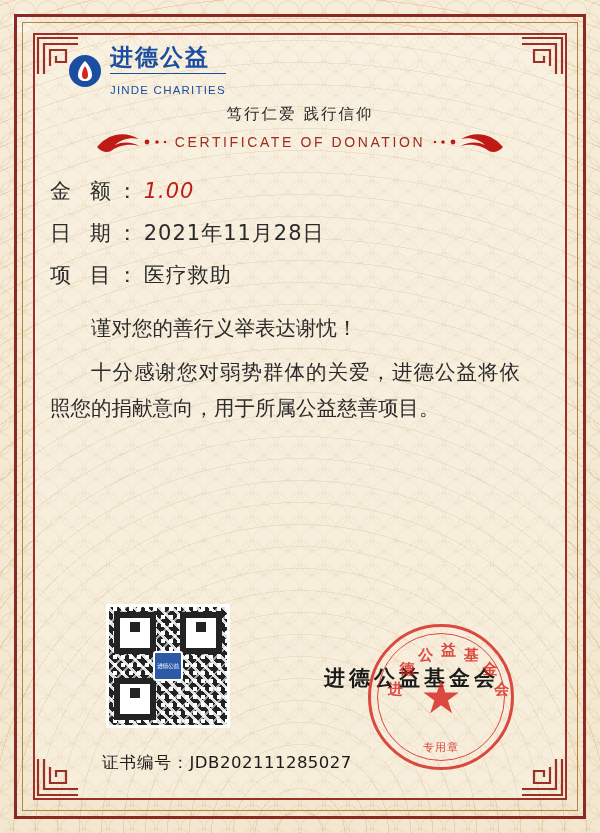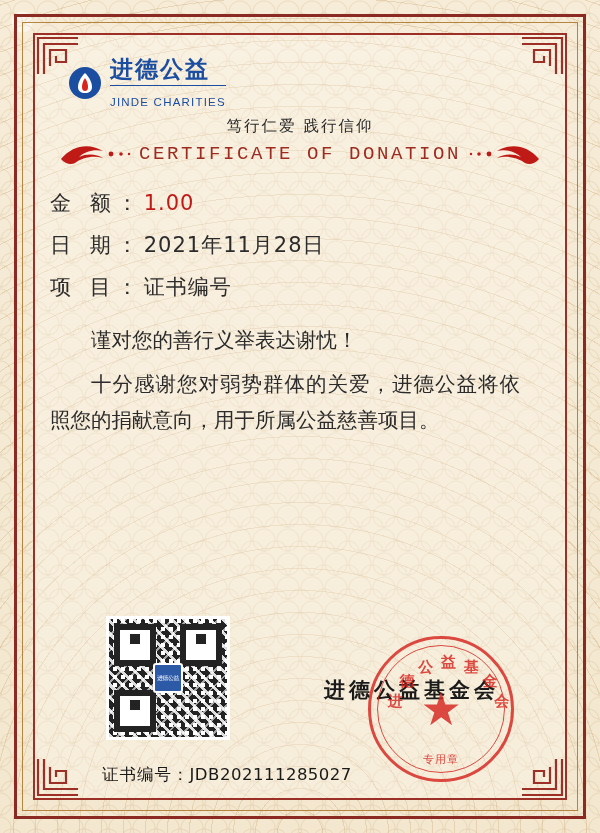--- a/index.html
+++ b/index.html
@@ -68,21 +68,21 @@
   .corner svg { display:block; width:44px; height:40px; }
   .corner.tl { left: 36px;  top: 36px; }
   .corner.tr { right: 36px; top: 36px; transform: scaleX(-1); }
   .corner.bl { left: 36px;  bottom: 36px; transform: scaleY(-1); }
   .corner.br { right: 36px; bottom: 36px; transform: scale(-1,-1); }
 
   
   .content {
     position: absolute;
     left: 44px;
-    top: 52px;
+    top: 40px;
     width: 512px;
     height: 745px;
   }
 
   
   .logo-row {
     display: flex;
     align-items: center;
     gap: 8px;
     margin-left: 24px;
@@ -139,24 +139,24 @@
   .divider-row {
     display: flex;
     align-items: center;
     justify-content: center;
     gap: 6px;
     margin-top: 4px;
     color: #c01a17;
   }
   .divider-row .flourish { width: 74px; height: 26px; }
   .en-title {
-    font-size: 19px;
+    font-size: 14px;
     letter-spacing: 2.6px;
     color: #9d2b20;
-    font-family: Liberation Mono, monospace;
+    font-family: Liberation Sans, sans-serif;
     white-space: nowrap;
   }
 
   
   .donor-name {
     margin-top: 22px;
     margin-left: 6px;
     font-size: 25px;
     color: #c01a17;
     font-family: "DejaVu Sans", sans-serif;
@@ -169,21 +169,21 @@
     margin-left: 6px;
   }
   .field-row {
     font-size: 21px;
     color: #2b2b2b;
     font-family: "DejaVu Sans", sans-serif;
     margin-bottom: 14px;
     letter-spacing: 1px;
   }
   .field-label { letter-spacing: 6px; }
-  .field-value.amount { color: #c01a17; }
+  .field-value.amount { color: #c01a17; font-style: italic; }
   .field-value { color: #2b2b2b; }
 
   
   .body-text {
     margin-top: 22px;
     margin-left: 6px;
     width: 470px;
     font-size: 20.5px;
     line-height: 1.75;
     color: #2b2b2b;
@@ -421,21 +421,21 @@
 
 
     <div class="fields">
       <div class="field-row">
         <span class="field-label">金 额：</span><span class="field-value amount">1.00</span>
       </div>
       <div class="field-row">
         <span class="field-label">日 期：</span><span class="field-value">2021年11月28日</span>
       </div>
       <div class="field-row">
-        <span class="field-label">项 目：</span><span class="field-value">证书编号</span>
+        <span class="field-label">项 目：</span><span class="field-value">医疗救助</span>
       </div>
     </div>
 
     <div class="body-text">
       <p>谨对您的善行义举表达谢忱！</p>
       <p>十分感谢您对弱势群体的关爱，进德公益将依照您的捐献意向，用于所属公益慈善项目。</p>
     </div>
 
     <div class="bottom-area">
 

